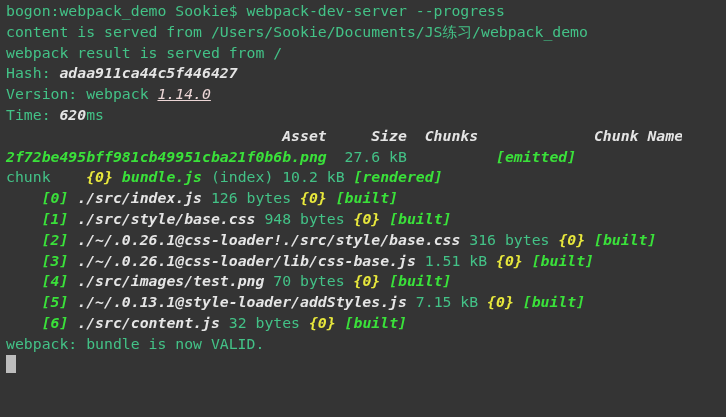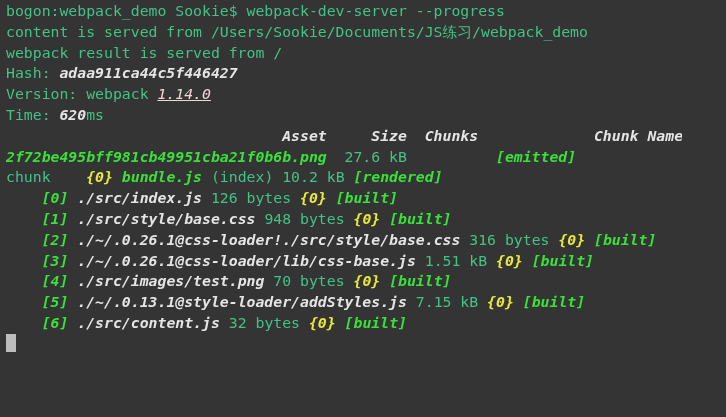--- a/index.html
+++ b/index.html
@@ -57,15 +57,16 @@
       <div class="line"><span class="seg-w">                               Asset     Size  Chunks             Chunk Names</span></div>
       <div class="line"><span class="seg-bg">2f72be495bff981cb49951cba21f0b6b.png</span><span class="seg-g">  27.6 kB          </span><span class="seg-bg">[emitted]</span></div>
       <div class="line"><span class="seg-g">chunk    </span><span class="seg-y">{0}</span><span class="seg-g"> </span><span class="seg-bg">bundle.js</span><span class="seg-g"> (index) 10.2 kB </span><span class="seg-bg">[rendered]</span></div>
       <div class="line"><span class="seg-g">    </span><span class="seg-bg">[0]</span><span class="seg-g"> </span><span class="seg-w">./src/index.js</span><span class="seg-g"> 126 bytes </span><span class="seg-y">{0}</span><span class="seg-g"> </span><span class="seg-bg">[built]</span></div>
       <div class="line"><span class="seg-g">    </span><span class="seg-bg">[1]</span><span class="seg-g"> </span><span class="seg-w">./src/style/base.css</span><span class="seg-g"> 948 bytes </span><span class="seg-y">{0}</span><span class="seg-g"> </span><span class="seg-bg">[built]</span></div>
       <div class="line"><span class="seg-g">    </span><span class="seg-bg">[2]</span><span class="seg-g"> </span><span class="seg-w">./~/.0.26.1@css-loader!./src/style/base.css</span><span class="seg-g"> 316 bytes </span><span class="seg-y">{0}</span><span class="seg-g"> </span><span class="seg-bg">[built]</span></div>
       <div class="line"><span class="seg-g">    </span><span class="seg-bg">[3]</span><span class="seg-g"> </span><span class="seg-w">./~/.0.26.1@css-loader/lib/css-base.js</span><span class="seg-g"> 1.51 kB </span><span class="seg-y">{0}</span><span class="seg-g"> </span><span class="seg-bg">[built]</span></div>
       <div class="line"><span class="seg-g">    </span><span class="seg-bg">[4]</span><span class="seg-g"> </span><span class="seg-w">./src/images/test.png</span><span class="seg-g"> 70 bytes </span><span class="seg-y">{0}</span><span class="seg-g"> </span><span class="seg-bg">[built]</span></div>
       <div class="line"><span class="seg-g">    </span><span class="seg-bg">[5]</span><span class="seg-g"> </span><span class="seg-w">./~/.0.13.1@style-loader/addStyles.js</span><span class="seg-g"> 7.15 kB </span><span class="seg-y">{0}</span><span class="seg-g"> </span><span class="seg-bg">[built]</span></div>
       <div class="line"><span class="seg-g">    </span><span class="seg-bg">[6]</span><span class="seg-g"> </span><span class="seg-w">./src/content.js</span><span class="seg-g"> 32 bytes </span><span class="seg-y">{0}</span><span class="seg-g"> </span><span class="seg-bg">[built]</span></div>
+      <div class="line"><span class="seg-g">webpack: bundle is now VALID.</span></div>
       <div class="line"><span class="cursor-block"></span></div>
     </div>
 </div>
 
 </body></html>

